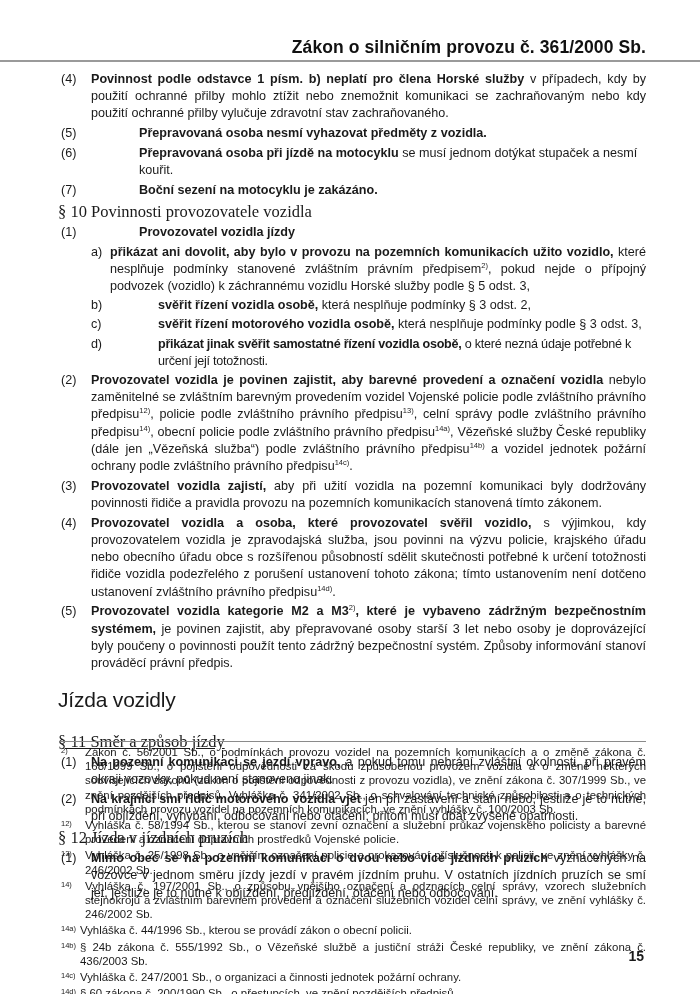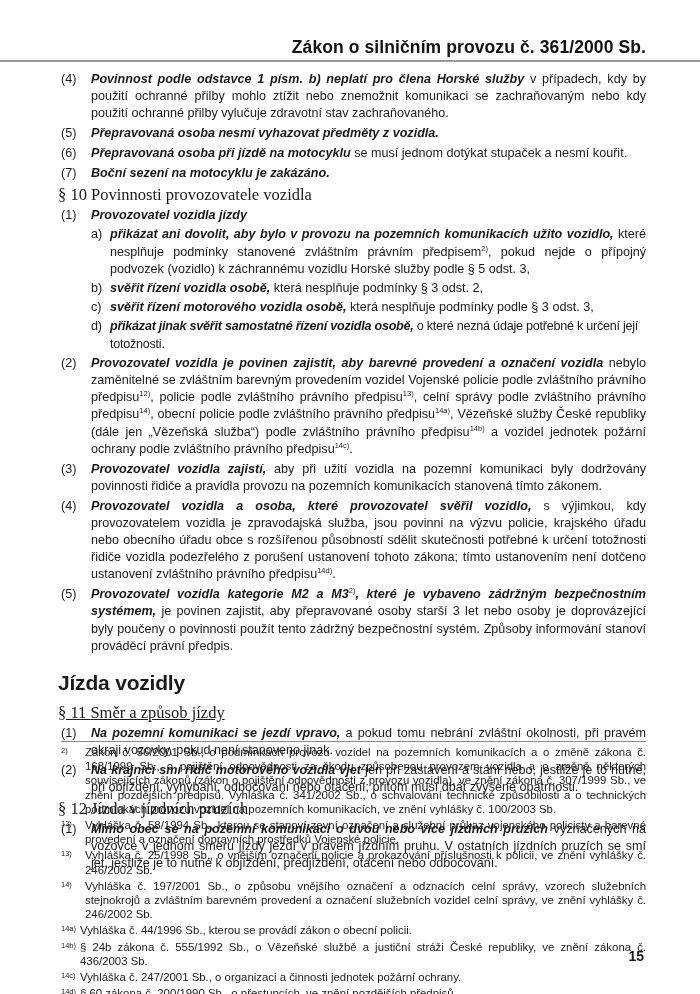--- a/index.html
+++ b/index.html
@@ -7,28 +7,28 @@
          font-family: "Liberation Sans", sans-serif; color: #1a1a1a; }
   .header { position: absolute; left: 0; top: 0; width: 700px; height: 62px; }
   .header-title { position: absolute; right: 54px; top: 37px; font-size: 17.5px;
                   font-weight: bold; letter-spacing: 0.1px; color: #111; white-space: nowrap; }
   .header-rule { position: absolute; left: 0; right: 0; top: 60px; height: 2px; background: #9a9a9a; }
 
   .content { position: absolute; left: 61px; top: 71px; width: 585px; font-size: 12.6px; line-height: 17.2px; }
   .para { display: flex; margin-bottom: 2.6px; }
   .num { width: 30px; flex: none; }
   .ptext { flex: 1; text-align: justify; }
-  .ptext.nojust { text-align: left; }
-  b { font-weight: bold; font-style: italic; }
+  .ptext.nojust { text-align: left; margin-left: 48px; }
+  b { font-weight: bold; }
   .sub { display: flex; margin-left: 30px; margin-bottom: 2px; }
   .sub .letter { width: 19px; flex: none; }
   sup { font-size: 7.5px; line-height: 0; vertical-align: 5px; }
 
   .sec-heading { font-family: "Liberation Serif", serif; font-size: 16.5px; margin: 0 0 3px -3px; line-height: 19px; }
-  .chapter { font-size: 21px; font-weight: bold; margin: 16px 0 8px -3px; line-height: 24px; letter-spacing: -0.2px; }
+  .chapter { font-size: 21px; font-weight: normal; margin: 16px 0 20px -3px; line-height: 24px; letter-spacing: -0.2px; }
 
   .fn-rule { position: absolute; left: 61px; top: 741px; width: 585px; height: 1px; background: #8a8a8a; }
   .footnotes { position: absolute; left: 61px; top: 745px; width: 585px; font-size: 11.4px; line-height: 14.2px; }
   .fn { display: flex; margin-bottom: 2px; }
   .fn .mark { width: 24px; flex: none; font-size: 7.5px; line-height: 12px; }
   .fn .ftext { flex: 1; text-align: justify; }
   .fn.tight .mark { width: 19px; }
 
   .page-num { position: absolute; right: 56px; top: 948px; font-size: 14px; font-weight: bold; }
 </style>

